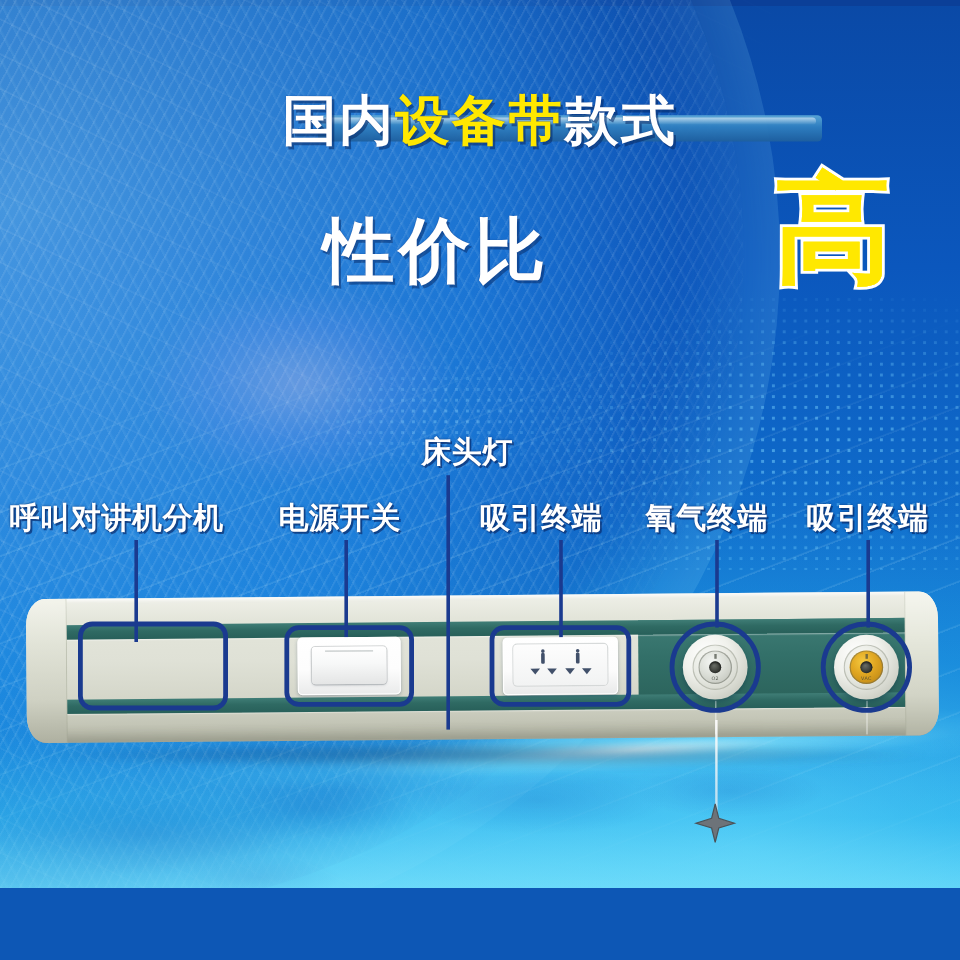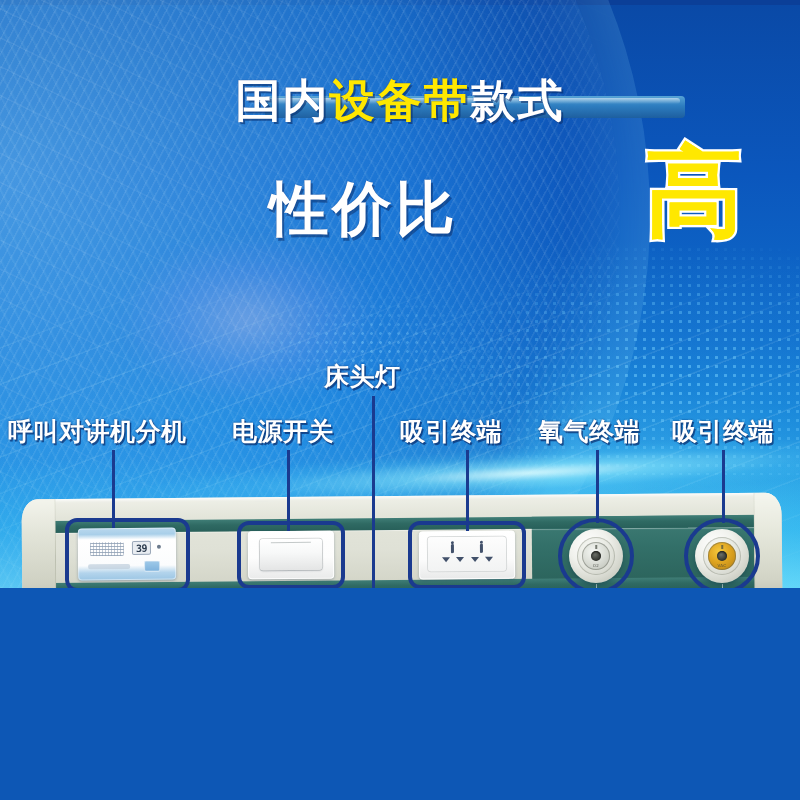--- a/index.html
+++ b/index.html
@@ -5,21 +5,21 @@
   * { margin:0; padding:0; box-sizing:border-box; }
   html,body { width:800px; height:800px; overflow:hidden; }
   body {
     font-family:"DejaVu Sans","Liberation Sans",sans-serif;
     background:#0d57b5;
   }
 
   
   #stage {
     position:relative;
-    width:800px; height:588px;
+    width:800px; height:740px;
     overflow:hidden;
     background:
       radial-gradient(ellipse 1100px 520px at 78% 96%, rgba(120,225,255,0.55) 0%, rgba(60,180,245,0.22) 34%, rgba(20,110,210,0.0) 62%),
       radial-gradient(ellipse 900px 300px at 40% 102%, rgba(160,240,255,0.45) 0%, rgba(40,150,230,0.10) 55%, rgba(0,0,0,0) 75%),
       linear-gradient(180deg,#0a49a6 0%,#0b57bd 30%,#0f6ccb 58%,#1287d8 78%,#1aa6e6 94%,#2fc3f2 100%);
   }
 
   
   .globe {
     position:absolute;
@@ -342,21 +342,21 @@
     <div class="line1">
       <span class="w">国内</span><span class="y">设备带</span><span class="w">款式</span>
     </div>
     <div class="line2">性价比</div>
   </div>
   <div class="bigchar">高</div>
   <div class="bigchar-back">高</div>
 
   <div class="callout" style="left:232px; top:415px;">电源开关</div>
   <div class="callout" style="left:8px;  top:415px;">呼叫对讲机分机</div>
-  <div class="callout" style="left:324px; top:360px;">床头灯</div>
+  <div class="callout" style="left:351px; top:360px;">床头灯</div>
   <div class="callout" style="left:400px; top:415px;">吸引终端</div>
   <div class="callout" style="left:538px; top:415px;">氧气终端</div>
   <div class="callout" style="left:672px; top:415px;">吸引终端</div>
 
   <div class="leader" style="left:112px; top:450px; height:85px;"></div>
   <div class="leader" style="left:287px; top:450px; height:87px;"></div>
   <div class="leader" style="left:372px; top:396px; height:212px;"></div>
   <div class="leader" style="left:466px; top:450px; height:88px;"></div>
   <div class="leader" style="left:596px; top:450px; height:73px;"></div>
   <div class="leader" style="left:722px; top:450px; height:73px;"></div>
@@ -367,27 +367,20 @@
       <div class="teal-block"></div>
       <div class="stripe-top"></div>
       <div class="stripe-bot"></div>
       <div class="panel-capL"></div>
       <div class="panel-capR"></div>
     </div>
   </div>
   <div class="rail"></div>
   <div class="rail-gloss"></div>
 
-  <div class="intercom">
-    <div class="ic-grille"></div>
-    <div class="ic-disp">39</div>
-    <div class="ic-led"></div>
-    <div class="ic-btn"></div>
-    <div class="ic-slot"></div>
-  </div>
 
   <div class="switch">
     <div class="switch-rocker"></div>
   </div>
 
   <div class="socket">
     <div class="socket-face">
       <span class="pin-v" style="left:23px; top:7px;"></span>
       <span class="pin-dot" style="left:23px; top:4px;"></span>
       <span class="pin-v" style="left:52px; top:7px;"></span>

